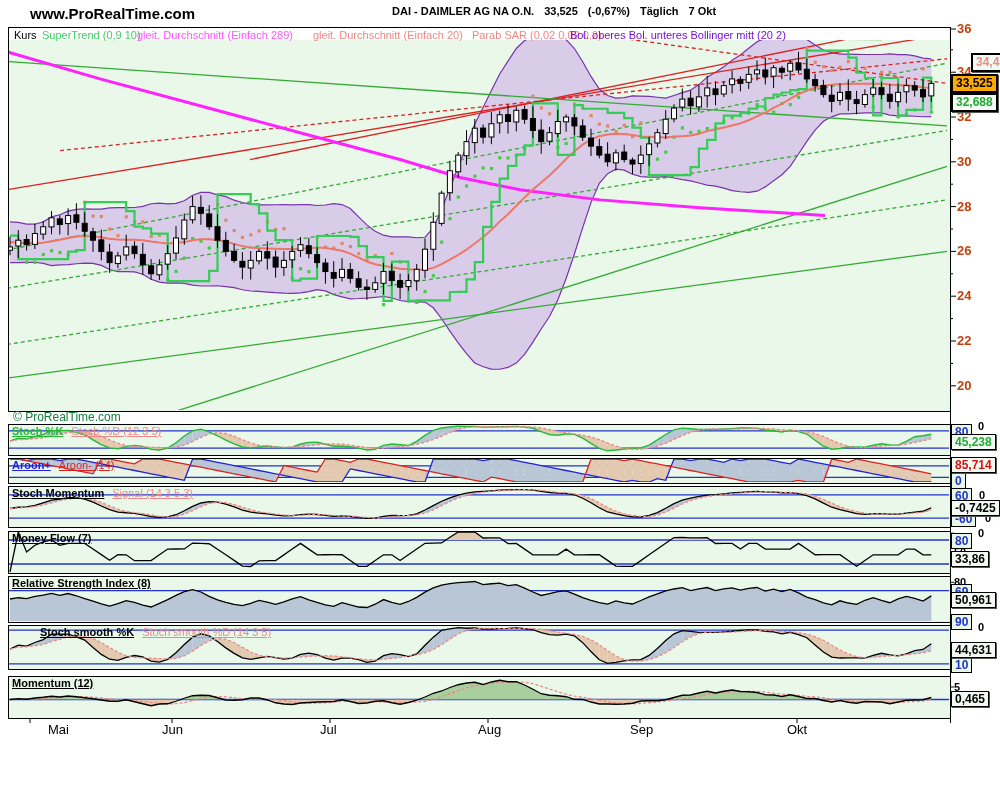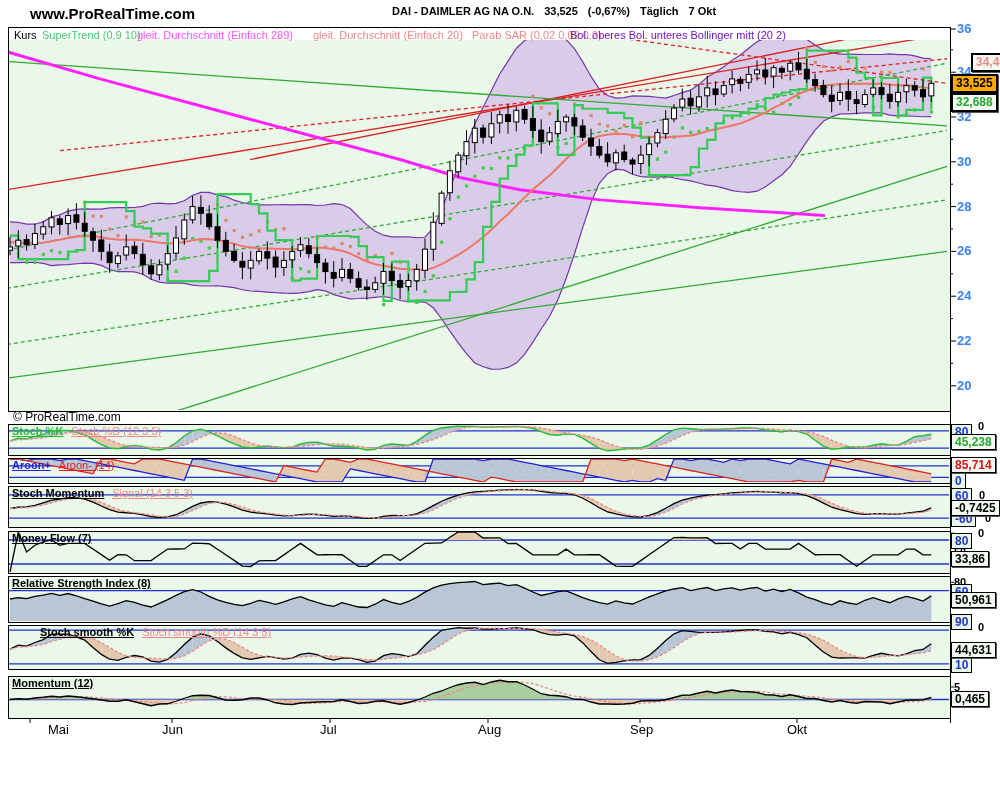--- a/index.html
+++ b/index.html
@@ -6,33 +6,33 @@
   .stage{position:relative;width:1000px;height:800px;background:#fff;overflow:hidden;
          font-family:"Liberation Sans","DejaVu Sans",sans-serif;}
   svg{position:absolute;left:0;top:0;z-index:1;}
   .txt{position:absolute;z-index:3;white-space:nowrap;}
   .site{left:30px;top:5px;font-size:15px;font-weight:bold;color:#000;}
   .title{left:392px;top:5px;font-size:11px;font-weight:bold;color:#000;}
   .title span{margin-right:10px;}
   .legend-item{position:absolute;top:29px;font-size:11px;z-index:3;white-space:nowrap;}
   .panel-label{position:absolute;z-index:3;font-size:11px;white-space:nowrap;}
   .panel-label span{margin-right:8px;text-decoration:underline;}
-  .copyright{left:13px;top:410px;font-size:12px;color:#000000;z-index:3;}
+  .copyright{left:13px;top:410px;font-size:12px;color:#15803d;z-index:3;}
   .badge{position:absolute;left:951px;z-index:4;font-size:12px;font-weight:bold;
          border:1px solid #000;background:#f2faf2;padding:0 3px;line-height:14px;height:14px;
          box-shadow:1px 1px 0 #555;}
   .badge.big{line-height:15px;height:15px;border:2px solid #000;}
   .b-orange{background:#ffaa00;color:#000;}
   .b-green{color:#22aa33;}
   .b-salmon{color:#ee8888;}
   .b-red{color:#dd1111;}
   .b-black{color:#000;}
   .b-blue{color:#2233cc;background:#e8f8e8;box-shadow:none;}
   .ticktxt{position:absolute;z-index:2;font-size:11px;font-weight:bold;color:#000;}
-  .axlabel{position:absolute;left:957px;z-index:2;font-size:13px;font-weight:bold;color:#3b82f6;}
+  .axlabel{position:absolute;left:957px;z-index:2;font-size:13px;font-weight:bold;color:#c2410c;}
   .mlabel{position:absolute;z-index:3;font-size:13px;color:#000;}
 </style>
 </head>
 <body>
 
 <div class="stage">
   <div class="txt site">www.ProRealTime.com</div>
   <div class="txt title">
     <span>DAI - DAIMLER AG NA O.N.</span><span>33,525</span><span>(-0,67%)</span><span>Täglich</span><span>7 Okt</span>
   </div>

